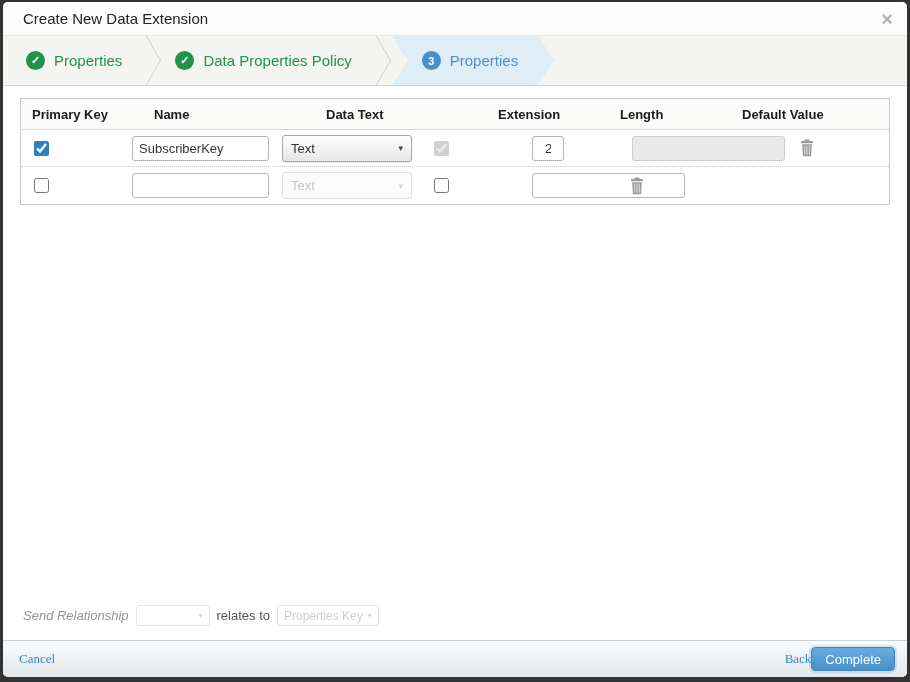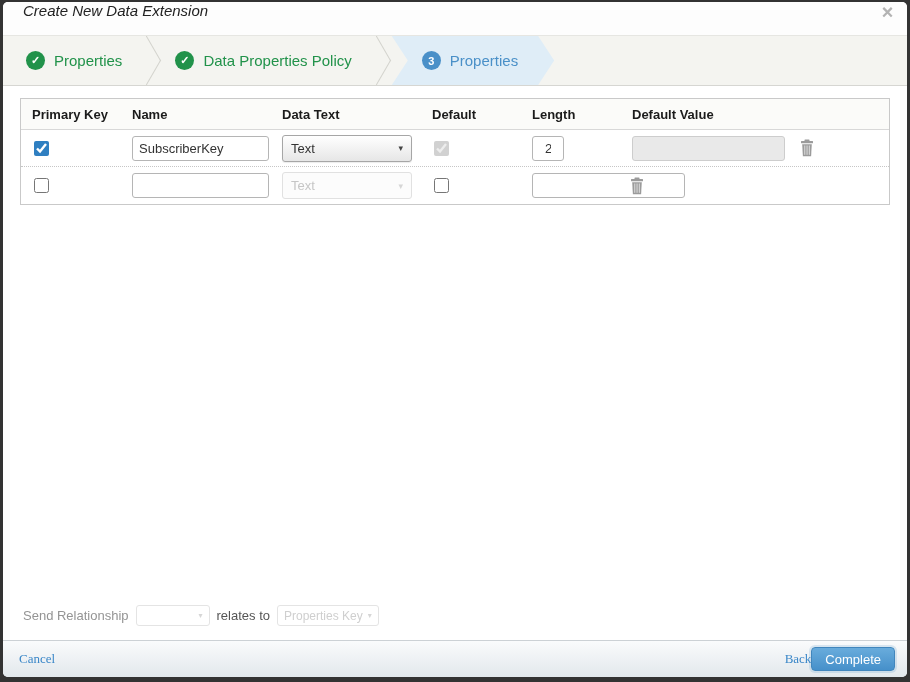--- a/index.html
+++ b/index.html
@@ -16,23 +16,23 @@
     border-radius: 5px;
     overflow: hidden;
     display: flex;
     flex-direction: column;
   }
   
   .title-bar {
     height: 33px;
     background: #fdfdfd;
     display: flex;
+    align-items: center;
     padding: 0 14px 0 20px;
     flex: 0 0 auto;
-    font-style: italic;
   }
   .title-bar .title {
     font-size: 15px;
     color: #222222;
   }
   .title-bar .close {
     margin-left: auto;
     color: #b3b3b3;
     font-size: 20px;
     font-weight: bold;
@@ -90,20 +90,21 @@
   }
   .t-row {
     display: grid;
     grid-template-columns: 100px 150px 150px 100px 100px 170px 1fr;
     align-items: center;
   }
   .t-head {
     height: 31px;
     background: #fbfbf9;
     border-bottom: 1px solid #d8d8d8;
+    gap: 22px;
   }
   .t-head .cell {
     font-size: 13px;
     font-weight: bold;
     color: #1b1b1b;
   }
   .t-body-row { height: 37px; background: #ffffff; }
   .t-body-row.dotted { border-bottom: 1px dotted #c6c6c6; }
   .cell { padding-left: 11px; display: flex; align-items: center; }
   .cell.trash-cell { padding-left: 6px; }
@@ -149,21 +150,21 @@
   
   .spacer { flex: 1 1 auto; }
   .rel-row {
     display: flex;
     align-items: center;
     gap: 7px;
     padding: 0 0 14px 20px;
     font-size: 13px;
     flex: 0 0 auto;
   }
-  .rel-label { color: #949494; }
+  .rel-label { color: #949494; font-style: italic; }
   .mini-select {
     height: 21px;
     border: 1px solid #e4e4e4;
     border-radius: 3px;
     display: flex; align-items: center;
     padding: 0 6px;
     font-size: 12px;
     color: #cfcfcf;
     background: #fff;
   }
@@ -230,21 +231,21 @@
   </div>
 
   <div class="content">
 
     <div class="attr-table">
 
       <div class="t-row t-head">
         <div class="cell">Primary Key</div>
         <div class="cell">Name</div>
         <div class="cell">Data Text</div>
-        <div class="cell">Default</div>
+        <div class="cell">Extension</div>
         <div class="cell">Length</div>
         <div class="cell">Default Value</div>
         <div class="cell"></div>
       </div>
 
       <div class="t-row t-body-row dotted">
         <div class="cell">
           <input type="checkbox" checked="" style="">
         </div>
         <div class="cell">

